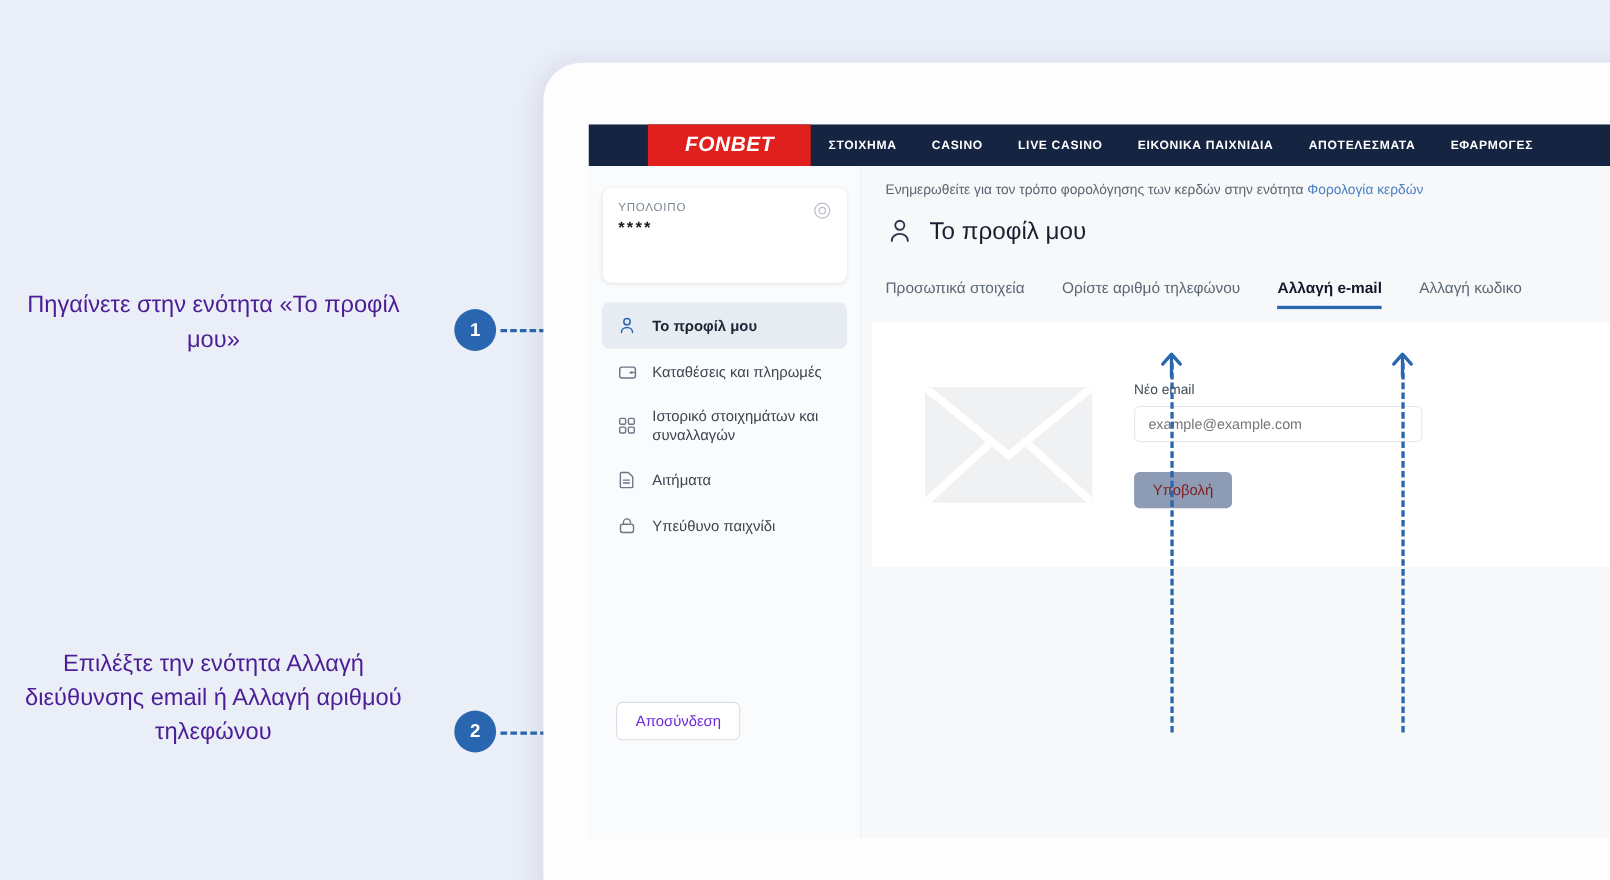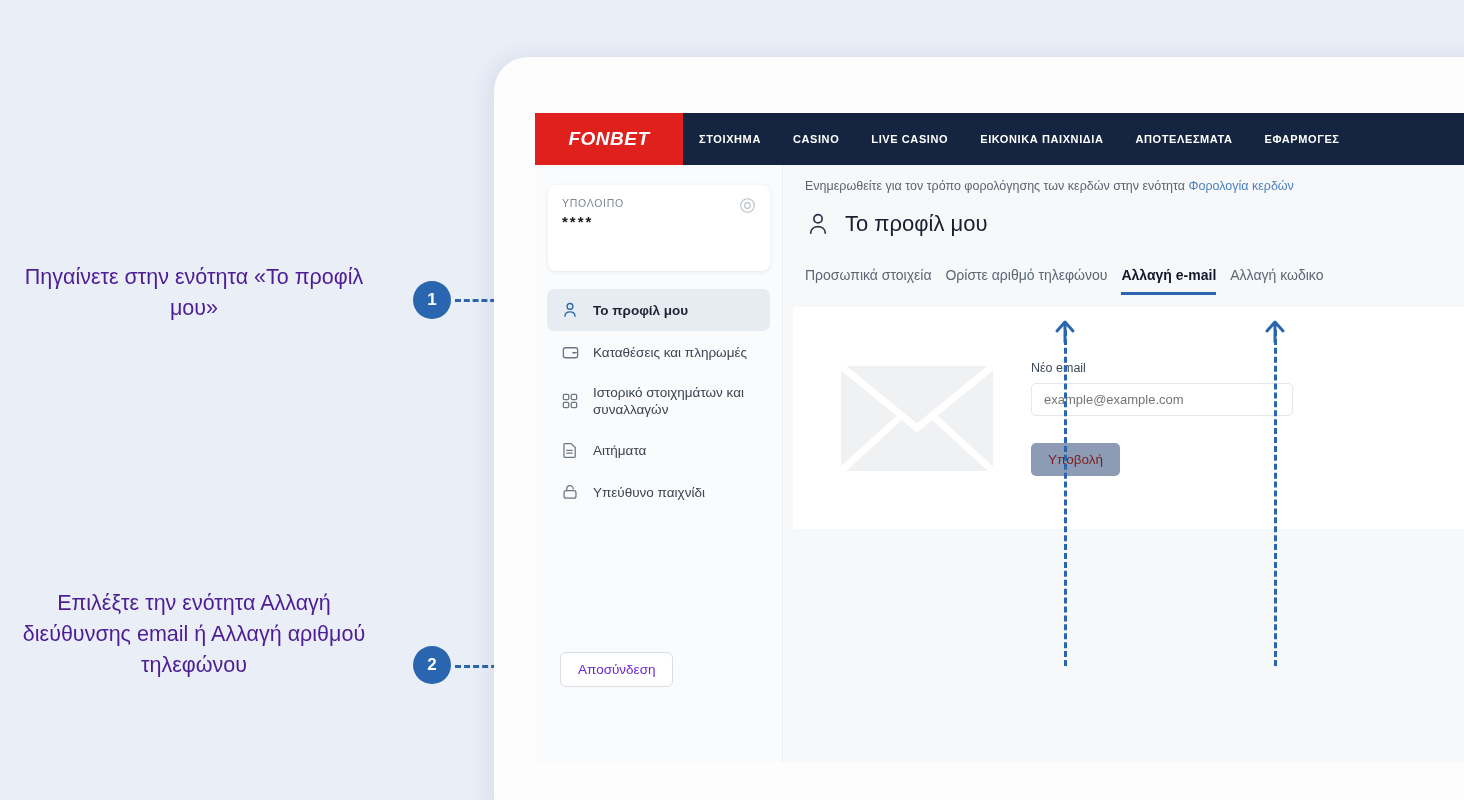--- a/index.html
+++ b/index.html
@@ -42,21 +42,21 @@
     position:absolute;left:494px;top:57px;width:1010px;height:760px;
     background:#fdfdfd;border-radius:34px 0 0 0;
     box-shadow:-5px 0 22px rgba(40,55,90,.09);
   }
   #screen{
     position:absolute;left:535px;top:113px;width:929px;height:649px;
     background:#ffffff;overflow:hidden;
   }
 
   
-  #nav{height:52px;background:#152440;display:flex;align-items:stretch;}
+  #nav{height:38px;background:#152440;display:flex;align-items:stretch;justify-content:center;}
   #logo{
     width:148px;background:#e0201d;color:#fff;display:flex;align-items:center;justify-content:center;
     font-size:19px;font-weight:800;font-style:italic;letter-spacing:.5px;
   }
   .navitem{
     display:flex;align-items:center;padding:0 16px;color:#fff;
     font-size:11px;font-weight:700;letter-spacing:.6px;white-space:nowrap;
   }
 
   
@@ -85,21 +85,21 @@
   #logout{
     position:absolute;left:25px;top:487px;padding:9px 17px;background:#fff;
     border:1px solid #d9dde4;border-radius:6px;color:#6d28d9;font-size:13.5px;
   }
 
   
   #notice{padding:14px 11px 0 22px;font-size:12.5px;color:#5b6470;}
   #notice a{color:#4a7fc1;text-decoration:none;}
   #ptitle{display:flex;align-items:center;gap:14px;padding:18px 22px 0 22px;}
   #ptitle .t{font-size:22px;color:#182030;}
-  #tabs{display:flex;align-items:flex-end;gap:14px;padding:30px 22px 0 22px;}
+  #tabs{display:flex;align-items:flex-end;gap:34px;padding:30px 22px 0 22px;}
   .tab{font-size:14px;color:#5c6775;padding-bottom:9px;white-space:nowrap;border-bottom:3px solid transparent;}
   .tab.active{color:#11182a;font-weight:700;border-bottom-color:#2a66b0;}
 
   #card{
     margin:12px 0 0 10px;background:#fff;height:222px;width:auto;
     display:flex;align-items:center;gap:38px;padding-left:48px;
   }
   #envelope{width:152px;height:105px;background:#f0f1f3;position:relative;overflow:hidden;flex:0 0 auto;}
   #form{position:relative;}
   #form .lab{font-size:12.5px;color:#3f4856;margin-bottom:8px;}

